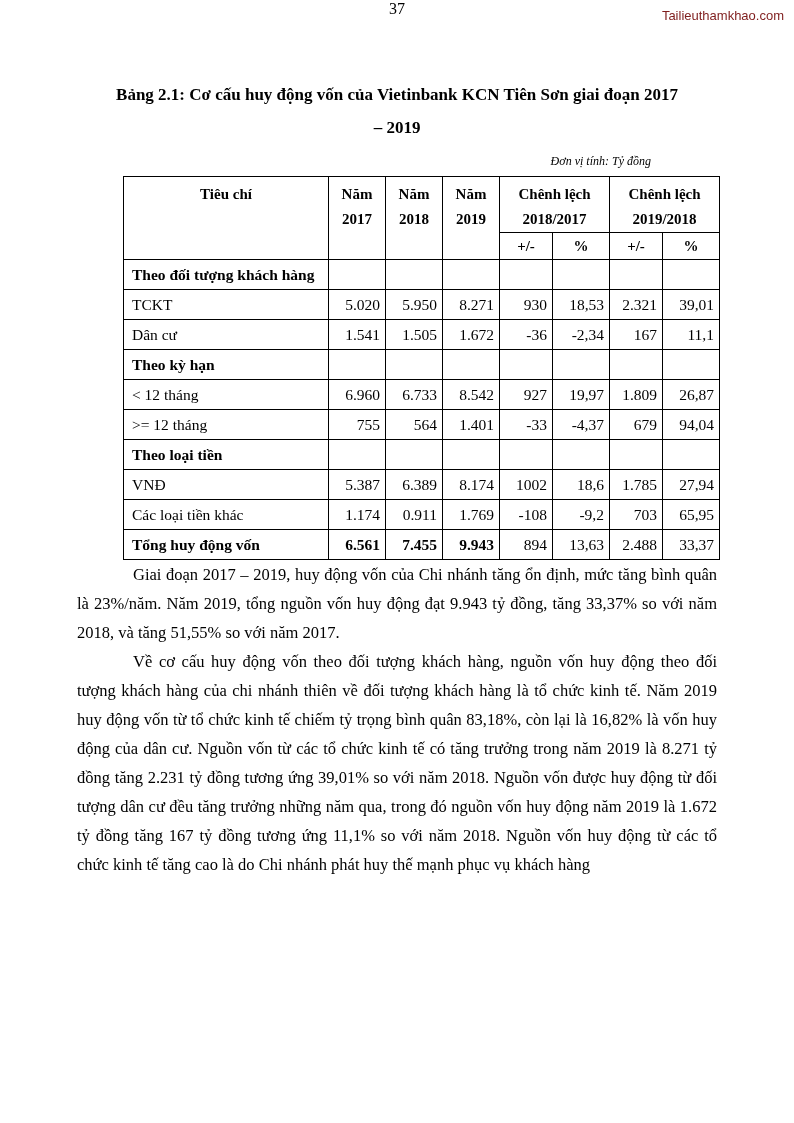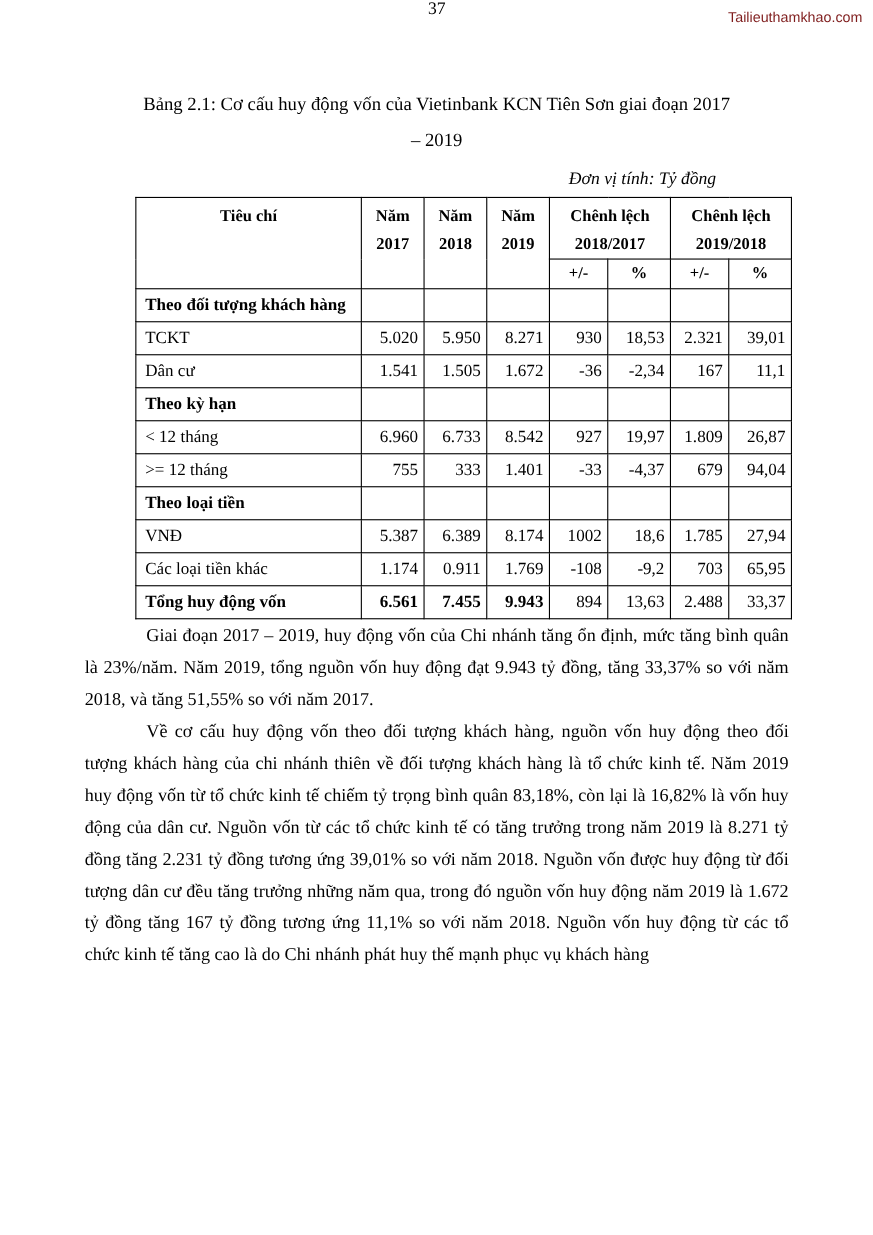--- a/index.html
+++ b/index.html
@@ -17,30 +17,30 @@
     font-size:13px; color:#7f1d1d;
   }
   .page-number {
     text-align:center;
     font-size:16px;
   }
   .content { width:640px; margin:0 auto; }
   .doc-title {
     margin-top:60px;
     font-size:17px;
-    font-weight:normal;
+    font-weight:bold;
     text-align:center;
     line-height:33px;
   }
   .unit-note {
     margin-top:10px;
     text-align:right;
     padding-right:66px;
     font-style:italic;
-    font-size:16px;
+    font-size:12px;
   }
   table.mob-table {
     border-collapse:collapse;
     table-layout:fixed;
     width:596px;
     margin-left:46px;
     margin-top:7px;
   }
   .mob-table th, .mob-table td {
     border:1px solid #000;
@@ -191,21 +191,21 @@
             <td class="num">6.733</td>
             <td class="num">8.542</td>
             <td class="num">927</td>
             <td class="num">19,97</td>
             <td class="num">1.809</td>
             <td class="num">26,87</td>
           </tr>
           <tr class="data">
             <td class="label">&gt;= 12 tháng</td>
             <td class="num">755</td>
-            <td class="num">333</td>
+            <td class="num">564</td>
             <td class="num">1.401</td>
             <td class="num">-33</td>
             <td class="num">-4,37</td>
             <td class="num">679</td>
             <td class="num">94,04</td>
           </tr>
           <tr class="section">
             <td class="label">Theo loại tiền</td>
             <td class="num"></td>
             <td class="num"></td>

